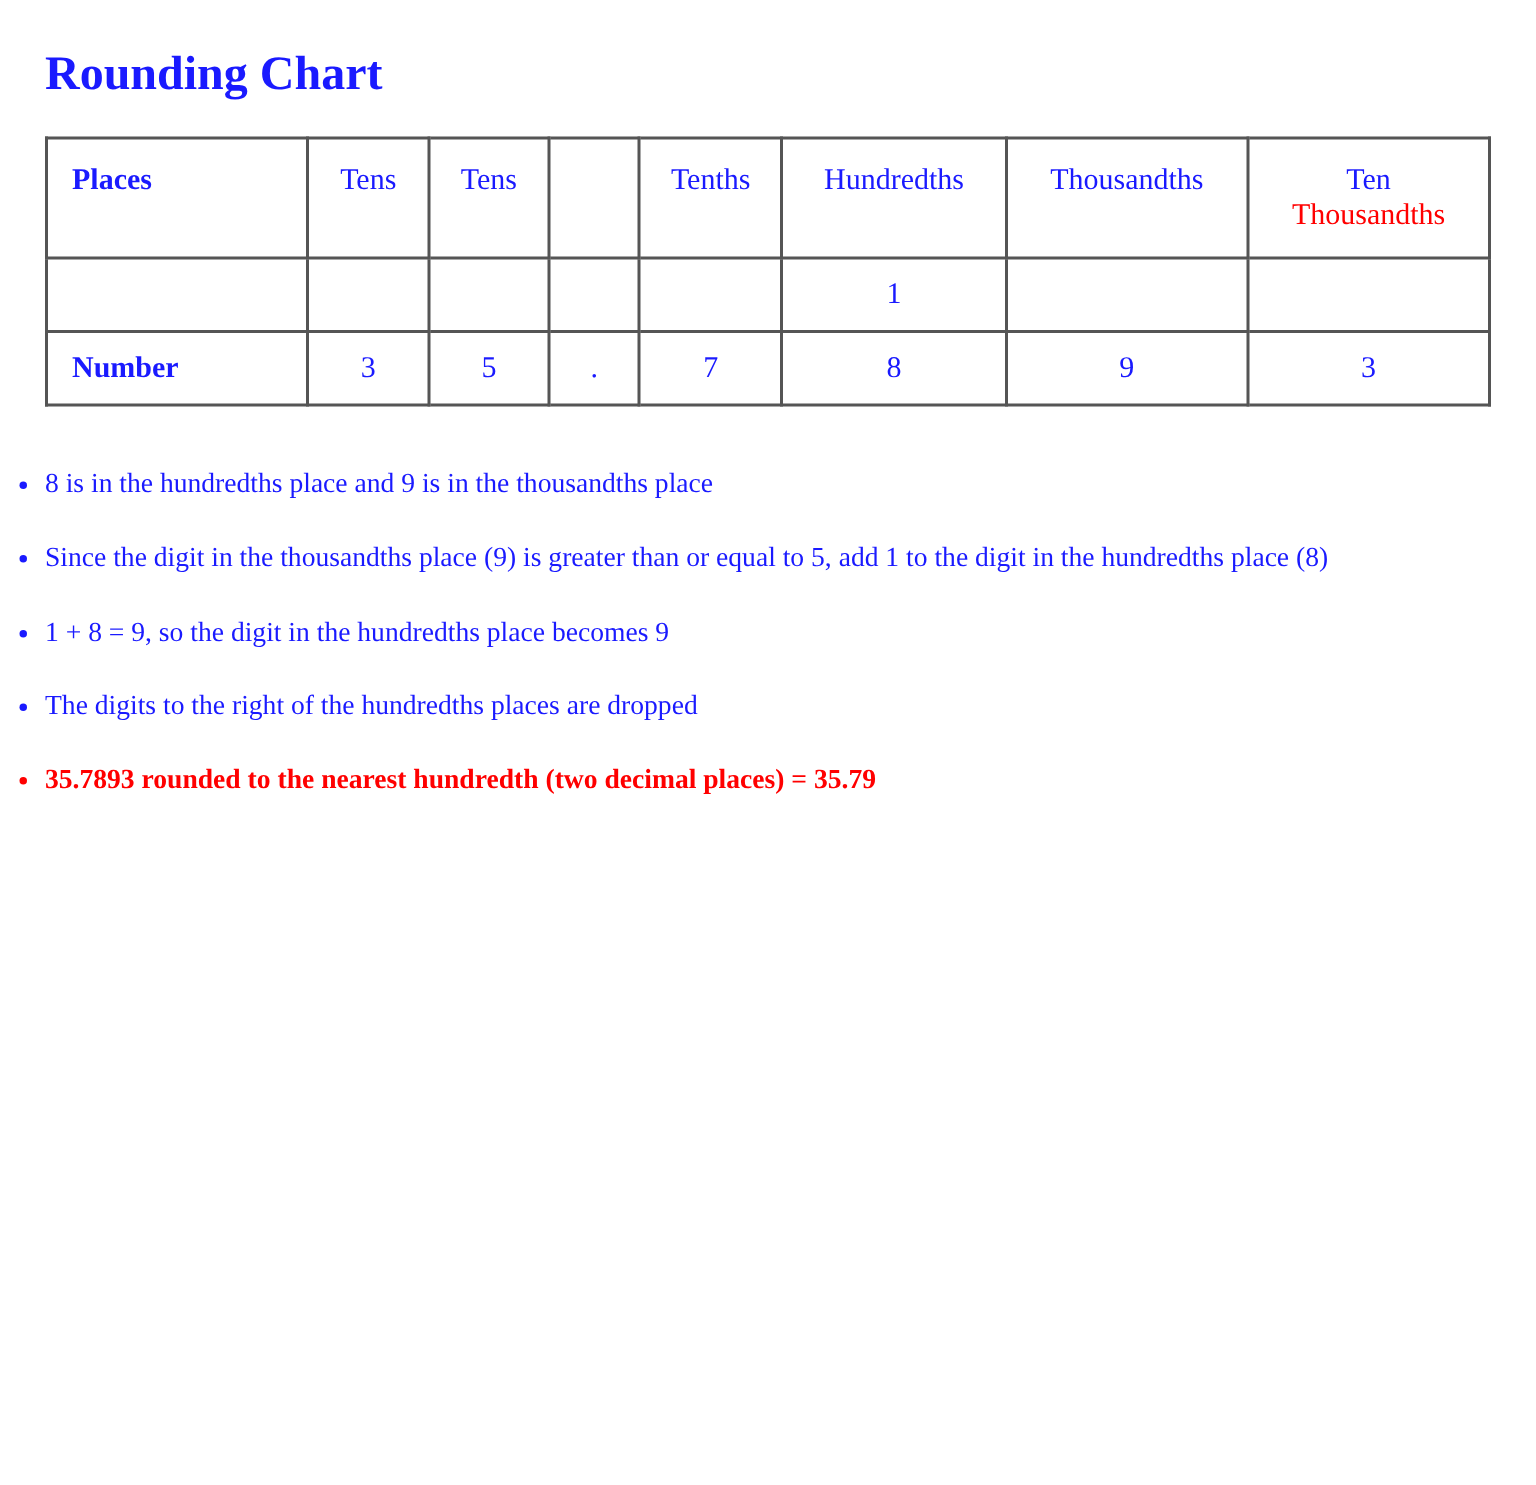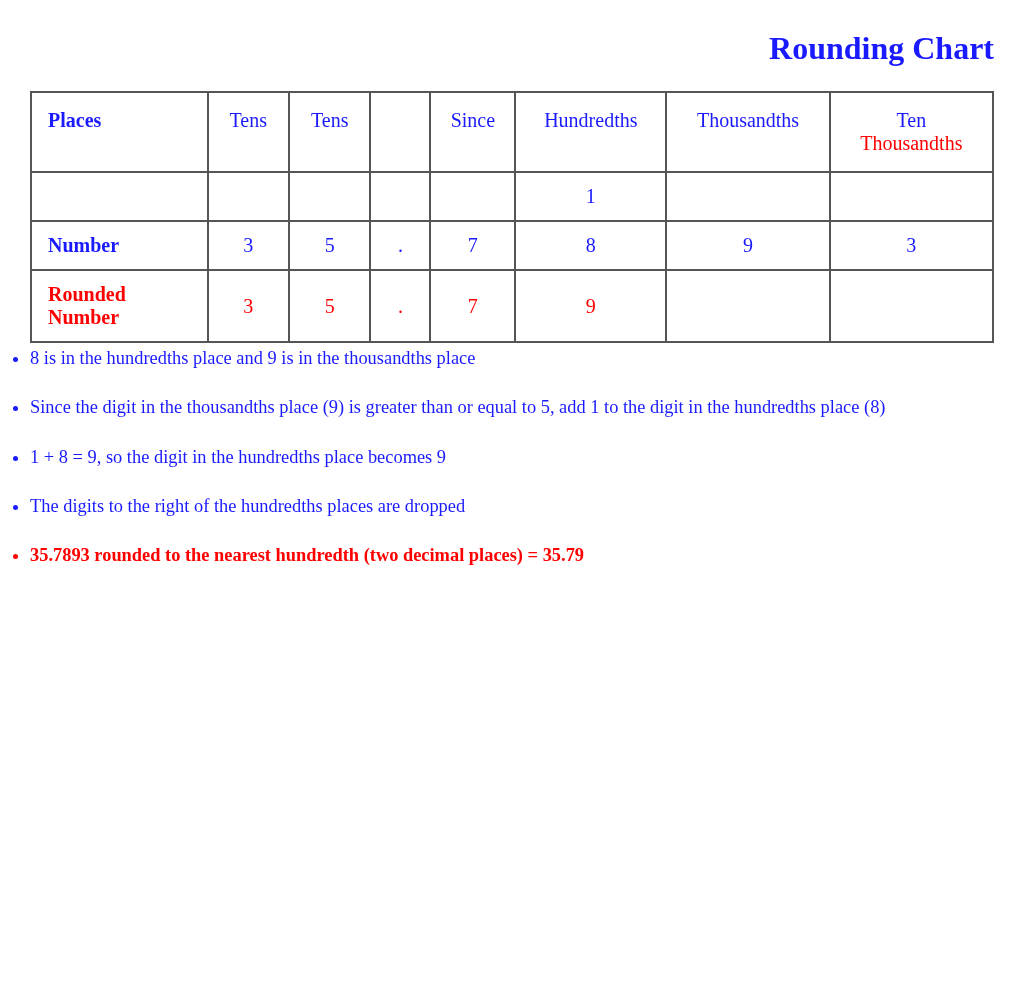--- a/index.html
+++ b/index.html
@@ -10,31 +10,32 @@
 
     body {
       background: #ffffff;
       font-family: Georgia, 'Times New Roman', serif;
       padding: 20px 30px;
       max-width: 1024px;
       min-height: 990px;
     }
 
     .page-title {
-      text-align: right;
+      text-align: left;
       color: #1a1aff;
       font-size: 2rem;
       font-weight: bold;
       margin-bottom: 24px;
       margin-top: 10px;
     }
 
     .chart-table {
       width: 100%;
       border-collapse: collapse;
+      margin-bottom: 36px;
       font-size: 1.25rem;
     }
 
     .chart-table td {
       border: 2px solid #555;
       text-align: center;
       padding: 12px 8px;
       vertical-align: middle;
       min-width: 60px;
     }
@@ -111,21 +112,21 @@
 <h1 class="page-title">Rounding Chart</h1>
 
 <table class="chart-table">
   <tbody>
 
     <tr class="header-row">
       <td class="label-cell">Places</td>
       <td>Tens</td>
       <td>Tens</td>
       <td class="dot-cell"></td>
-      <td>Since</td>
+      <td>Tenths</td>
       <td>Hundredths</td>
       <td>Thousandths</td>
       <td>
         <span>Ten</span><br>
         <span style="color:#ff0000;">Thousandths</span>
       </td>
     </tr>
 
     <tr class="carry-row">
       <td class="label-cell"></td>
@@ -142,33 +143,20 @@
       <td class="label-cell">Number</td>
       <td>3</td>
       <td>5</td>
       <td class="dot-cell">.</td>
       <td>7</td>
       <td>8</td>
       <td>9</td>
       <td>3</td>
     </tr>
 
-    <tr class="rounded-row">
-      <td class="label-cell">
-        <span>Rounded</span><br>
-        <span>Number</span>
-      </td>
-      <td>3</td>
-      <td>5</td>
-      <td class="dot-cell">.</td>
-      <td>7</td>
-      <td>9</td>
-      <td></td>
-      <td></td>
-    </tr>
   </tbody>
 </table>
 
 <ul class="bullet-list" id="bullet-list">
 <li>8 is in the hundredths place and 9 is in the thousandths place</li>
     <li>Since the digit in the thousandths place (9) is greater than or equal to 5, add 1 to the digit in the hundredths place (8)</li>
     <li>1 + 8 = 9, so the digit in the hundredths place becomes 9</li>
     <li>The digits to the right of the hundredths places are dropped</li>
     <li class="red-item">35.7893 rounded to the nearest hundredth (two decimal places) = 35.79</li>
   </ul>

